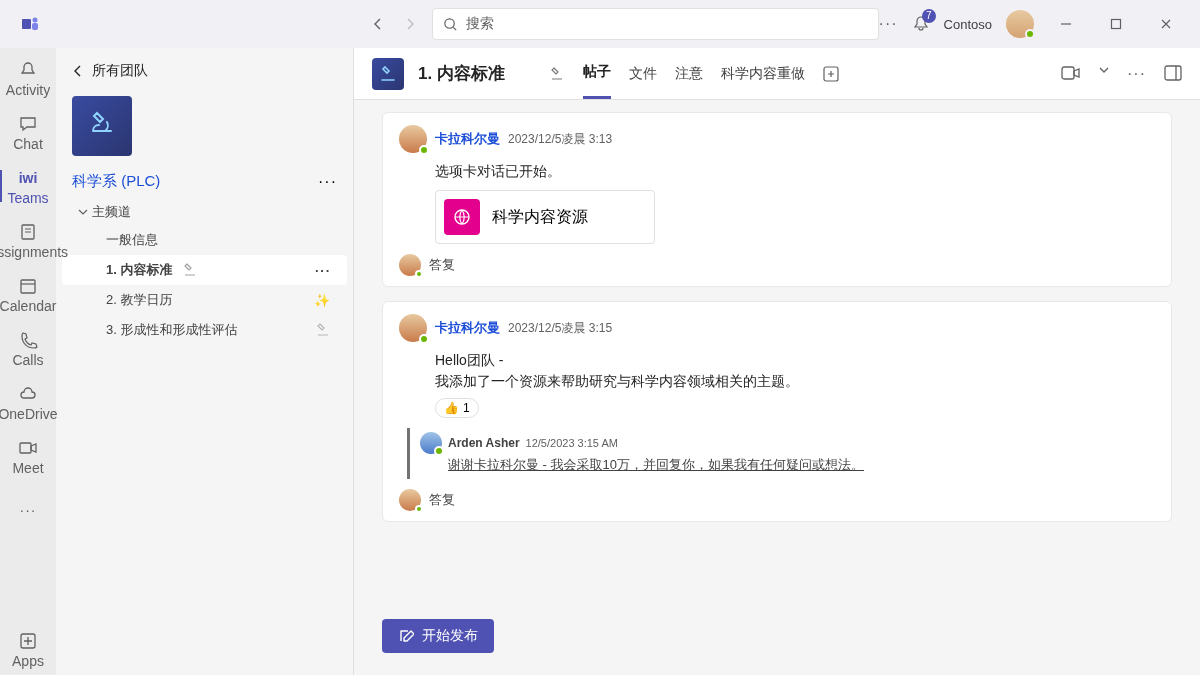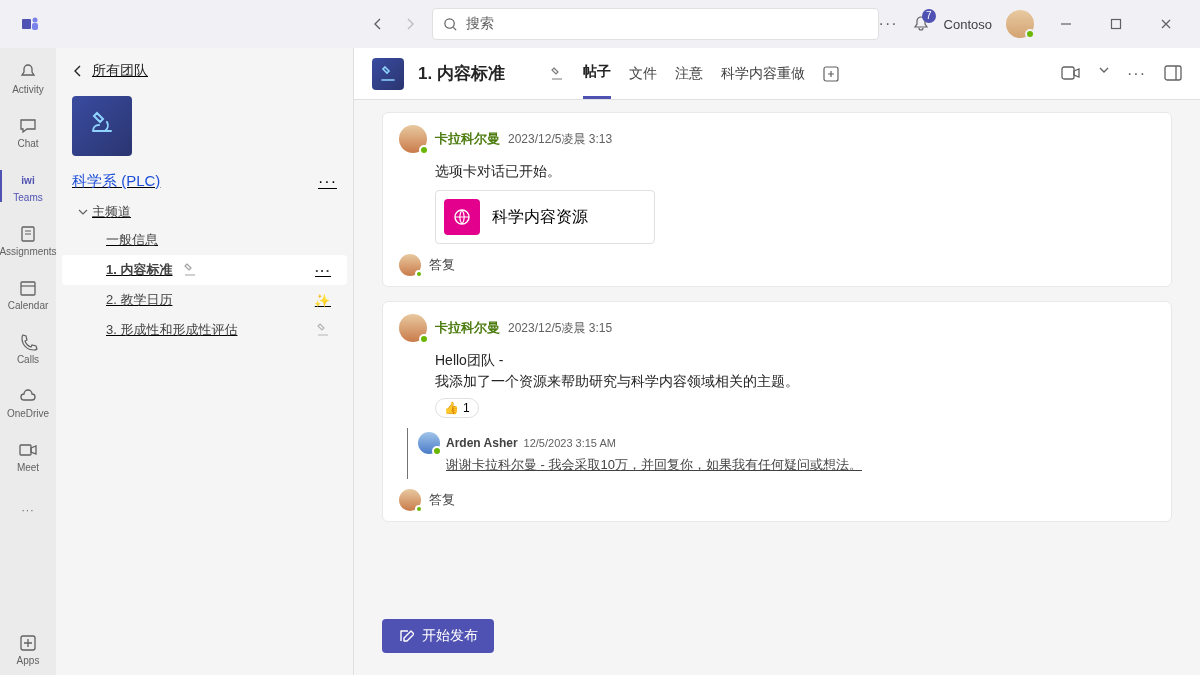--- a/index.html
+++ b/index.html
@@ -18,28 +18,28 @@
 .org-name { font-size:13px; color:#424242; }
 .avatar-sm { width:28px; height:28px; border-radius:50%; background:linear-gradient(#e8c9a0,#d4a373); position:relative; }
 .presence { position:absolute; bottom:-1px; right:-1px; width:10px; height:10px; border-radius:50%; background:#6bb700; border:2px solid #f0f0f5; }
 .win-btn { width:36px; height:28px; display:flex; align-items:center; justify-content:center; color:#616161; cursor:pointer; }
 
 
 .main { flex:1; display:flex; overflow:hidden; }
 
 
 .rail { width:56px; background:#ebebeb; display:flex; flex-direction:column; align-items:center; padding-top:4px; gap:2px; }
-.rail-item { width:56px; height:52px; display:flex; flex-direction:column; align-items:center; justify-content:center; gap:1px; color:#616161; cursor:pointer; font-size:10px; position:relative; }
+.rail-item { width:56px; height:52px; display:flex; flex-direction:column; align-items:center; justify-content:center; gap:1px; color:#616161; cursor:pointer; font-size:14px; position:relative; }
 .rail-item.active { color:#4f52b2; }
 .rail-item.active::before { content:""; position:absolute; left:0; top:10px; bottom:10px; width:2px; background:#4f52b2; }
 .rail-ico { width:22px; height:22px; display:flex; align-items:center; justify-content:center; }
 .rail-spacer { flex:1; }
 
 
-.sidebar { width:298px; background:#f5f5f5; border-right:1px solid #e0e0e0; display:flex; flex-direction:column; padding:10px 0;text-decoration:underline; }
+.sidebar { width:298px; background:#f5f5f5; border-right:1px solid #e0e0e0; display:flex; flex-direction:column; padding:10px 0; }
 .sb-back { display:flex; align-items:center; gap:8px; padding:4px 16px 12px; font-size:14px; color:#242424; cursor:pointer; }
 .team-tile { width:60px; height:60px; margin:4px 16px 10px; border-radius:4px; background:linear-gradient(135deg,#3a4ba0,#2a3570); display:flex; align-items:center; justify-content:center; }
 .sb-team-row { display:flex; align-items:center; justify-content:space-between; padding:6px 16px 10px; }
 .sb-team-name { font-size:15px; color:#1d4ed8; }
 .sb-section { padding:2px 16px 4px 22px; font-size:13px; color:#424242; display:flex; align-items:center; gap:4px; }
 .sb-chan { padding:6px 16px 6px 44px; font-size:13px; color:#424242; display:flex; align-items:center; justify-content:space-between; cursor:pointer; border-radius:4px; margin:0 6px; }
 .sb-chan.active { background:#fff; font-weight:600; }
 .sb-chan .mini-ico { width:16px; height:16px; opacity:.7; }
 
 
@@ -53,30 +53,30 @@
 .ch-right { margin-left:auto; display:flex; gap:18px; color:#616161; }
 .ch-btn { cursor:pointer; }
 
 
 .msgs { flex:1; overflow-y:auto; padding:12px 28px 8px; display:flex; flex-direction:column; gap:14px; }
 .card { background:#fff; border:1px solid #e8e8e8; border-radius:6px; padding:12px 16px 10px; }
 .post-head { display:flex; align-items:center; gap:8px; font-size:12px; }
 .av { width:28px; height:28px; border-radius:50%; background:linear-gradient(#e8c9a0,#c97b4a); position:relative; flex-shrink:0; }
 .av.blue { background:linear-gradient(#a0c4e8,#4a7bc9); }
 .av .pr { position:absolute; bottom:-2px; right:-2px; width:10px; height:10px; border-radius:50%; background:#6bb700; border:2px solid #fff; }
-.author { font-weight:600; color:#4d7c0f; font-size:13px; }
+.author { font-weight:600; color:#1d4ed8; font-size:13px; }
 .ts { color:#616161; font-size:12px; }
 .body { font-size:14px; color:#242424; margin:8px 0 4px 36px; line-height:1.5; }
 .attach { margin:8px 0 4px 36px; }
 .attach-card { display:inline-flex; align-items:center; gap:12px; border:1px solid #e0e0e0; border-radius:4px; padding:8px 60px 8px 8px; min-width:220px; }
 .attach-ico { width:36px; height:36px; border-radius:4px; background:#e3008c; display:flex; align-items:center; justify-content:center; color:#fff; }
 .react { margin:6px 0 2px 36px; }
 .react-pill { display:inline-flex; align-items:center; gap:4px; border:1px solid #e0e0e0; border-radius:12px; padding:2px 8px; font-size:12px; }
 .reply-row { display:flex; align-items:center; gap:8px; margin-top:10px; font-size:13px; color:#424242; cursor:pointer; }
-.nested { border-left:1px solid #737373; margin:10px 0 0 8px; padding:4px 0 4px 10px; }
+.nested { border-left:3px solid #737373; margin:10px 0 0 8px; padding:4px 0 4px 10px; }
 .nested .post-head { gap:6px; }
 .nested .av { width:22px; height:22px; }
 .reply-author { font-weight:600; font-size:12px; color:#424242; }
 .reply-ts { font-size:11px; color:#616161; }
 .reply-body { font-size:13px; color:#424242; margin:2px 0 0 28px; line-height:1.45;text-decoration:underline; }
 
 
 .composer { padding:10px 28px 22px; }
 .compose-btn { background:#4f52b2; color:#fff; border:none; border-radius:4px; padding:8px 16px; font-size:14px; display:inline-flex; align-items:center; gap:8px; cursor:pointer; }
 

